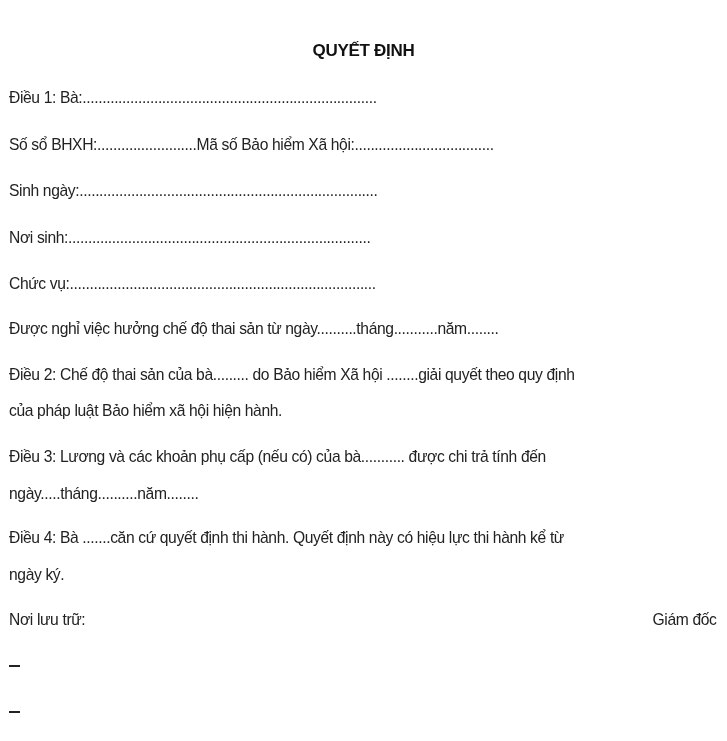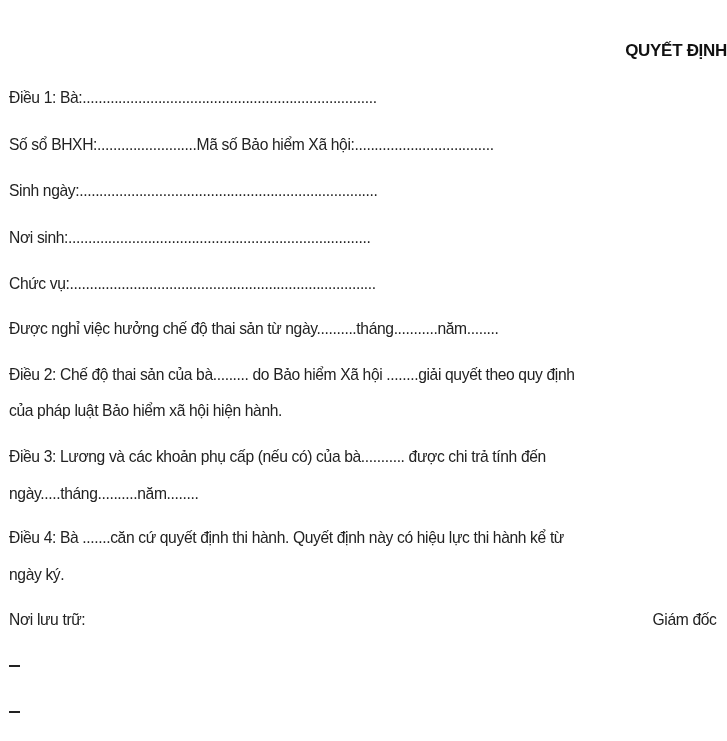--- a/index.html
+++ b/index.html
@@ -20,21 +20,21 @@
       left: 0;
       top: 0;
       width: 727px;
       height: 741px;
     }
     .title {
       position: absolute;
       left: 0;
       top: 41px;
       width: 727px;
-      text-align: right;
+      text-align: center;
       font-weight: bold;
       font-size: 17px;
       letter-spacing: -0.3px;
       color: #111111;
     }
     .line {
       position: absolute;
       left: 9px;
       font-size: 17px;
       letter-spacing: -0.4px;

